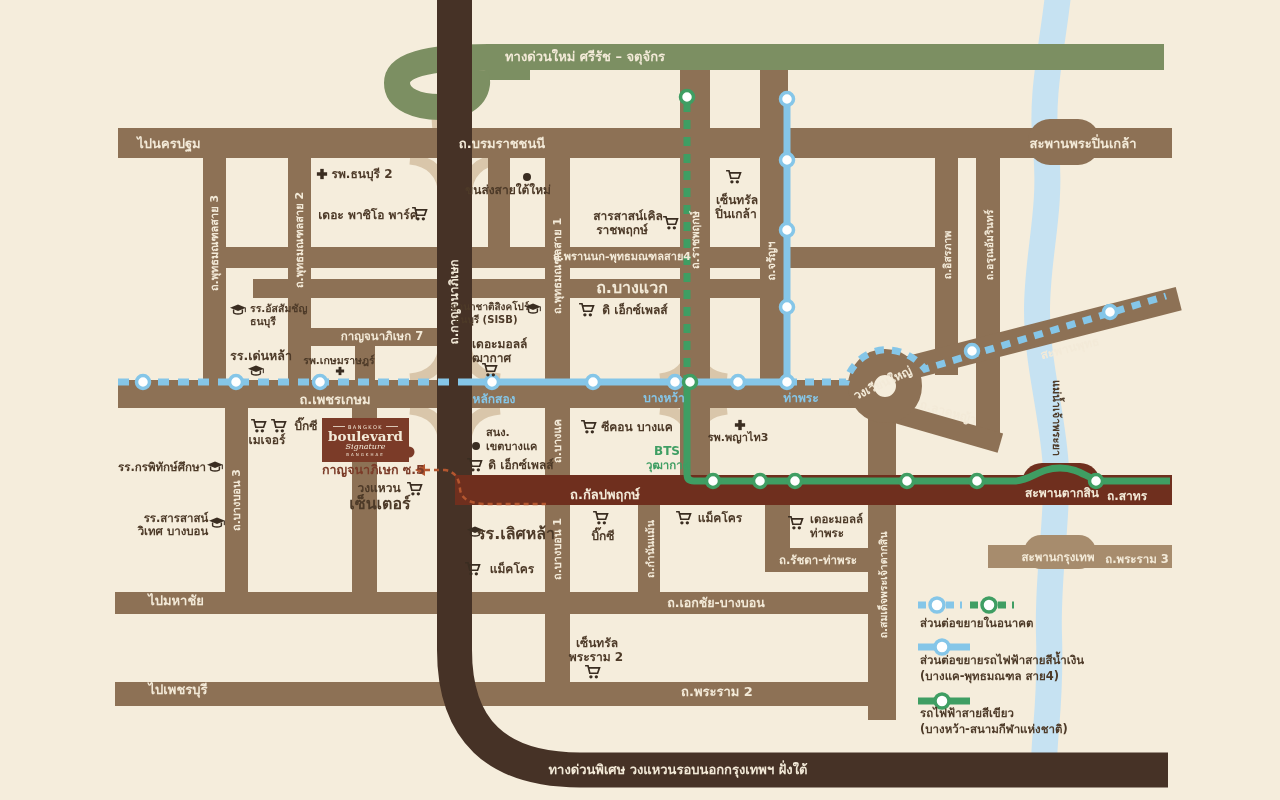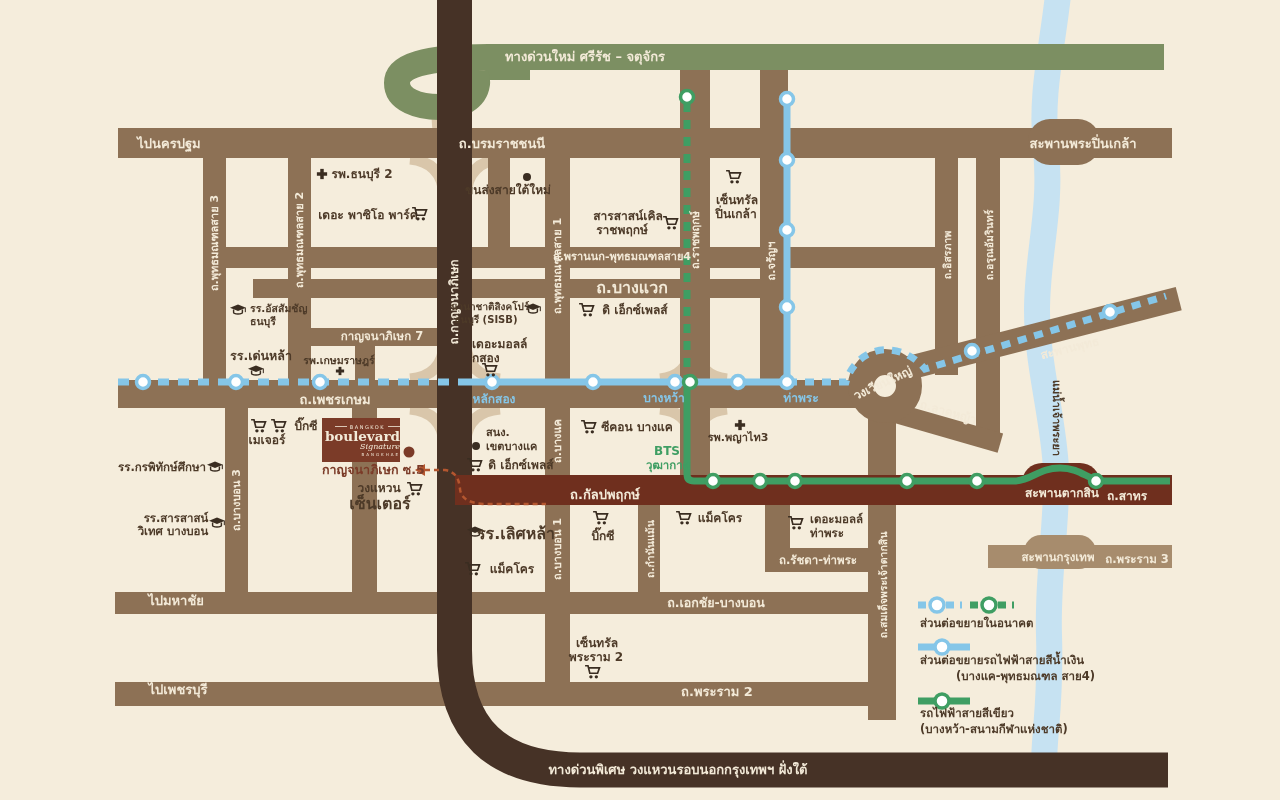--- a/index.html
+++ b/index.html
@@ -22,22 +22,22 @@
   .st-g{fill:#fff;stroke:var(--bts-green);stroke-width:3.5}
   .lbl{position:absolute;white-space:nowrap;font-weight:700;font-size:13px;
        transform:translate(-50%,-50%);line-height:1.15}
   .cream{color:var(--cream)} .dark{color:var(--text-dark)} .blue{color:var(--mrt-blue)}
   .green{color:var(--bts-green)} .maroon{color:var(--logo-red)}
   .left{transform:translate(0,-50%)}
   .vert{transform:translate(-50%,-50%) rotate(-90deg)}
   .vertcw{transform:translate(-50%,-50%) rotate(90deg)}
   .rot{transform:translate(-50%,-50%) rotate(var(--rot,0deg))}
   .icon{position:absolute;color:var(--icon);transform:translate(-50%,-50%)}
-  .logo{position:absolute;left:322px;top:418px;width:78px;height:44px;background:var(--logo-red);
-        color:var(--cream);display:flex;flex-direction:column;align-items:flex-end;
+  .logo{position:absolute;left:322px;top:418px;width:87px;height:44px;background:var(--logo-red);
+        color:var(--cream);display:flex;flex-direction:column;align-items:center;
         justify-content:center;gap:0}
   .logo .t1{font-size:5px;letter-spacing:1.5px;display:flex;align-items:center;gap:3px}
   .logo .t1::before,.logo .t1::after{content:"";width:12px;height:1px;background:var(--cream);opacity:.8}
   .logo .t2{font-family:"DejaVu Serif",serif;font-weight:700;font-size:13.5px;line-height:12px}
   .logo .t3{font-family:"DejaVu Serif",serif;font-style:italic;font-size:8px;line-height:9px}
   .logo .t4{font-size:4px;letter-spacing:2px;margin-top:1px}
 </style>
 </head>
 <body>
 
@@ -263,21 +263,21 @@
       <use href="#sym-cart"></use>
     </svg>
 <span class="lbl dark" style="left:306px;top:427px;font-size:12px">บิ๊กซี</span>
 <span class="lbl dark" style="left:267px;top:441px;font-size:12px">เมเจอร์</span>
 <span class="lbl dark" style="left:490px;top:307px;font-size:10px">นานาชาติสิงคโปร์</span>
 <span class="lbl dark" style="left:486px;top:320px;font-size:10px">ธนบุรี (SISB)</span>
 <svg class="icon" style="left:533px;top:309px" width="16" height="12">
       <use href="#sym-cap"></use>
     </svg>
 <span class="lbl dark left" style="left:472px;top:345px;font-size:12px">เดอะมอลล์</span>
-<span class="lbl dark left" style="left:472px;top:359px;font-size:12px">กสอง</span>
+<span class="lbl dark left" style="left:472px;top:359px;font-size:12px">ฒากาศ</span>
 <svg class="icon" style="left:490px;top:370px" width="17" height="15">
       <use href="#sym-cart"></use>
     </svg>
 <svg class="icon" style="left:587px;top:310px" width="17" height="15">
       <use href="#sym-cart"></use>
     </svg>
 <span class="lbl dark" style="left:635px;top:311px;font-size:12px">ดิ เอ็กซ์เพลส์</span>
 <svg class="icon" style="left:589px;top:427px" width="17" height="15">
       <use href="#sym-cart"></use>
     </svg>
@@ -334,21 +334,21 @@
     </svg>
 
 <span class="lbl blue" style="left:494px;top:400px;font-size:12px">หลักสอง</span>
 <span class="lbl blue" style="left:664px;top:399px;font-size:12px">บางหว้า</span>
 <span class="lbl blue" style="left:801px;top:399px;font-size:12px">ท่าพระ</span>
 <span class="lbl green" style="left:667px;top:452px;font-size:12px">BTS</span>
 <span class="lbl green" style="left:668px;top:466px;font-size:11.5px">วุฒากาศ</span>
 
 <span class="lbl dark left" style="left:920px;top:624px;font-size:11.5px">ส่วนต่อขยายในอนาคต</span>
 <span class="lbl dark left" style="left:920px;top:661px;font-size:11.5px">ส่วนต่อขยายรถไฟฟ้าสายสีน้ำเงิน</span>
-<span class="lbl dark left" style="left:956px;top:677px;font-size:11.5px">(บางแค-พุทธมณฑล สาย4)</span>
+<span class="lbl dark left" style="left:920px;top:677px;font-size:11.5px">(บางแค-พุทธมณฑล สาย4)</span>
 <span class="lbl dark left" style="left:920px;top:714px;font-size:11.5px">รถไฟฟ้าสายสีเขียว</span>
 <span class="lbl dark left" style="left:920px;top:730px;font-size:11.5px">(บางหว้า-สนามกีฬาแห่งชาติ)</span>
 
 <div class="logo">
   <span class="t1">BANGKOK</span>
   <span class="t2">boulevard</span>
   <span class="t3">Signature</span>
   <span class="t4">BANGKHAE</span>
 </div>
 <span class="lbl maroon left" style="left:322px;top:470px;font-size:12.5px">กาญจนาภิเษก ซ.5</span>

